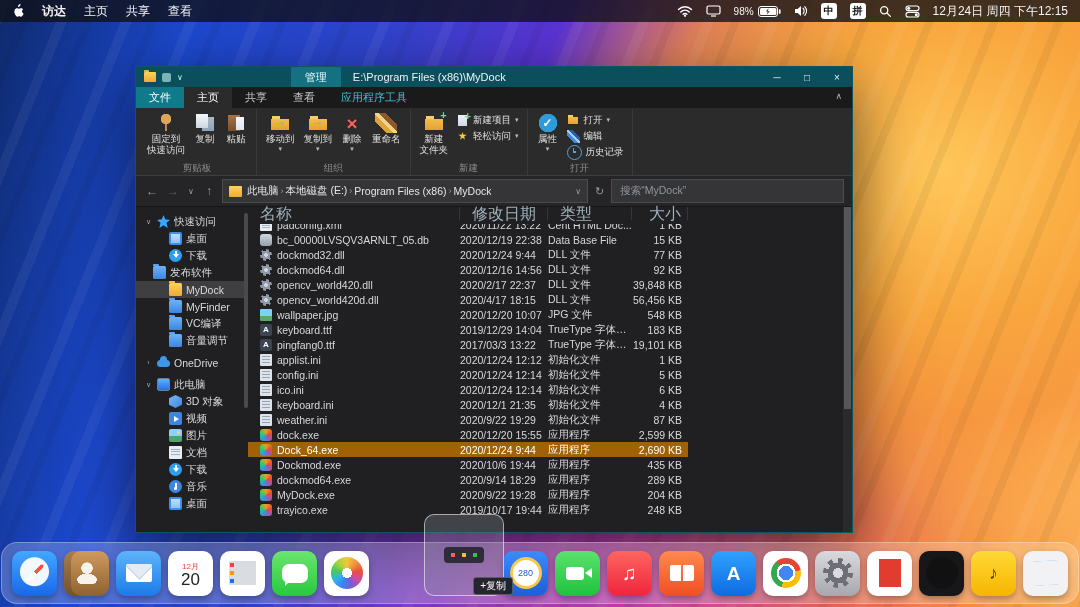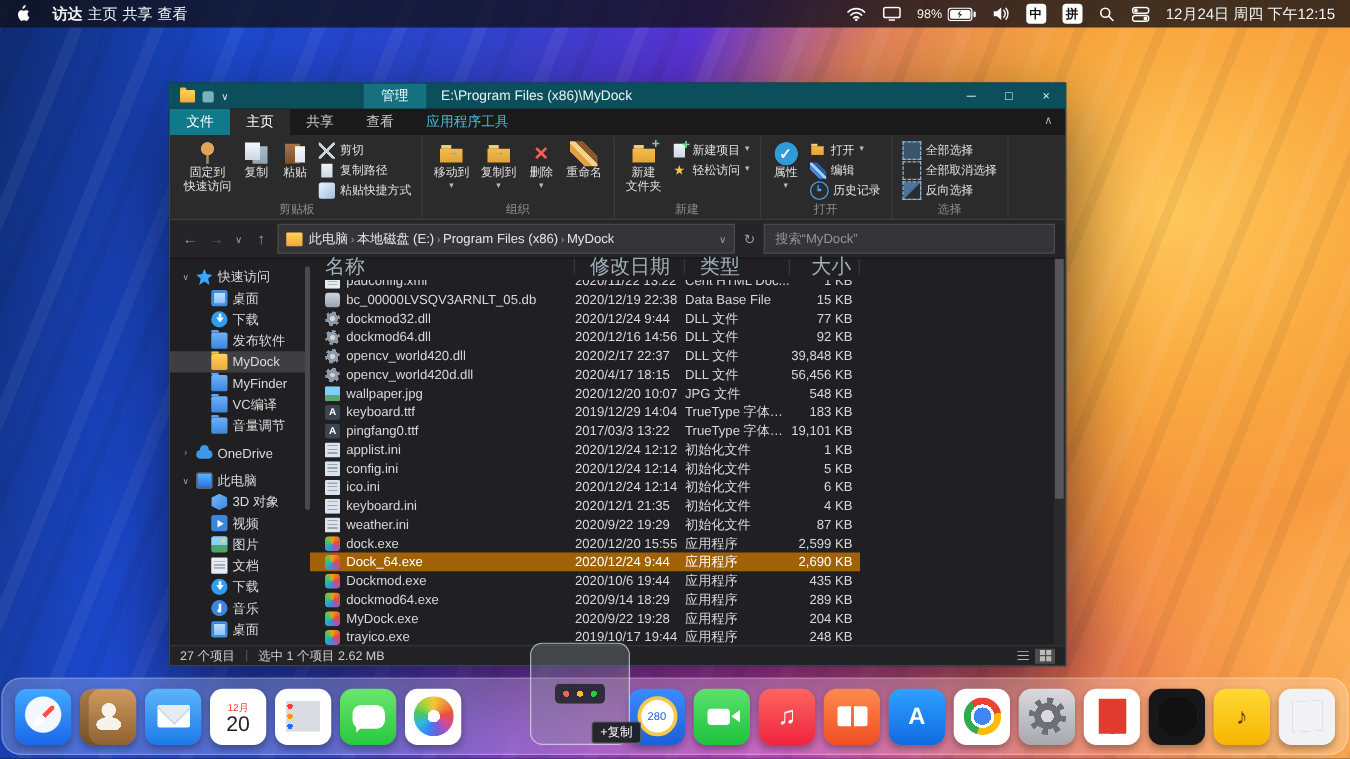--- a/index.html
+++ b/index.html
@@ -242,21 +242,21 @@
 
 <div class="wallpaper"></div>
 
 <div class="menubar">
   <div class="mb-left">
     <span style="display:flex">
       <svg width="12" height="14" viewBox="0 0 13 15">
           <path fill="#fff" d="M6.5 3.2c.8-.1 1.6-.6 2.1-1.2.4-.5.8-1.3.7-2-.7 0-1.6.5-2.1 1.1-.5.5-.9 1.3-.7 2.1zM10.8 7.9c0-1.5 1.2-2.2 1.3-2.3-.7-1-1.8-1.2-2.2-1.2-1 0-1.8.6-2.3.6-.5 0-1.2-.6-2-.6-1 0-2 .6-2.5 1.5-1.1 1.9-.3 4.7.8 6.2.5.8 1.1 1.6 1.9 1.6.8 0 1.1-.5 2-.5.9 0 1.2.5 2 .5.8 0 1.4-.8 1.9-1.5.6-.9.8-1.7.8-1.8 0 0-1.6-.6-1.7-2.5z"></path>
         </svg>
     </span>
-    <span style="display:flex;gap:4px">
+    <span style="display:flex;gap:18px">
         <span class="menu-item bold">访达</span>
         <span class="menu-item">主页</span>
         <span class="menu-item">共享</span>
         <span class="menu-item">查看</span>
       </span>
   </div>
   <div class="mb-right">
     <span style="display:flex">
       <svg width="16" height="12" viewBox="0 0 16 12">
           <path d="M1.5 4.6a9 9 0 0 1 13 0" fill="none" stroke="#fff" stroke-width="1.4" stroke-linecap="round"></path>
@@ -342,34 +342,20 @@
 快速访问</span>
           </div>
           <div class="rbtn-lg">
             <span class="ri ri-copy"></span>
             <span class="rlab">复制</span>
           </div>
           <div class="rbtn-lg">
             <span class="ri ri-paste"></span>
             <span class="rlab">粘贴</span>
           </div>
-          <div class="smallcol">
-            <div class="rbtn-sm">
-              <span class="ri ri-sm ri-cut"></span>
-              <span>剪切</span>
-            </div>
-            <div class="rbtn-sm">
-              <span class="ri ri-sm ri-path"></span>
-              <span>复制路径</span>
-            </div>
-            <div class="rbtn-sm">
-              <span class="ri ri-sm ri-shortcut"></span>
-              <span>粘贴快捷方式</span>
-            </div>
-          </div>
         </div>
         <div class="rg-label">剪贴板</div>
       </div>
       <div class="rgroup">
         <div class="rg-content">
           <div class="rbtn-lg">
             <span class="ri ri-move">
               <span class="rig g-blue">→</span>
             </span>
             <span class="rlab">移动到</span>
@@ -443,39 +429,20 @@
               <span class="ri ri-sm ri-edit"></span>
               <span>编辑</span>
             </div>
             <div class="rbtn-sm">
               <span class="ri ri-sm ri-history"></span>
               <span>历史记录</span>
             </div>
           </div>
         </div>
         <div class="rg-label">打开</div>
-      </div>
-      <div class="rgroup">
-        <div class="rg-content">
-          <div class="smallcol">
-            <div class="rbtn-sm">
-              <span class="ri ri-sm ri-selall"></span>
-              <span>全部选择</span>
-            </div>
-            <div class="rbtn-sm">
-              <span class="ri ri-sm ri-selnone"></span>
-              <span>全部取消选择</span>
-            </div>
-            <div class="rbtn-sm">
-              <span class="ri ri-sm ri-selinv"></span>
-              <span>反向选择</span>
-            </div>
-          </div>
-        </div>
-        <div class="rg-label">选择</div>
       </div>
     </div>
 
   <div class="addrbar">
     <span class="navbtn">←</span>
     <span class="navbtn" style="color:#5f5f5f">→</span>
     <span class="navbtn small">∨</span>
     <span class="navbtn">↑</span>
     <div class="addr-field">
       <span class="addr-folder"></span>
@@ -507,21 +474,21 @@
           <div class="srow" style="padding-left: 20px;">
             <span class="schev"></span>
             <span class="si si-desktop"></span>
             <span class="slab">桌面</span>
           </div>
           <div class="srow" style="padding-left: 20px;">
             <span class="schev"></span>
             <span class="si si-downloads"></span>
             <span class="slab">下载</span>
           </div>
-          <div class="srow" style="padding-left: 20px;">
+          <div class="srow" style="padding-left: 4px;">
             <span class="schev"></span>
             <span class="si si-folder"></span>
             <span class="slab">发布软件</span>
           </div>
           <div class="srow ssel" style="padding-left: 20px;">
             <span class="schev"></span>
             <span class="si si-folder-yellow"></span>
             <span class="slab">MyDock</span>
           </div>
           <div class="srow" style="padding-left: 20px;">
@@ -779,33 +746,20 @@
             <span class="fcell ftype">应用程序</span>
             <span class="fcell fsize">248 KB</span>
           </div>
         </div>
     </div>
     <div class="vscroll">
       <div class="vthumb"></div>
     </div>
   </div>
 
-  <div class="statusbar">
-    <span>27 个项目</span>
-    <span class="status-div">|</span>
-    <span>选中 1 个项目 2.62 MB</span>
-    <span class="status-views">
-      <span class="view-btn">
-          <span class="vb-lines"></span>
-        </span>
-      <span class="view-btn active">
-          <span class="vb-grid"></span>
-        </span>
-    </span>
-  </div>
 </div>
 
 <div class="drag-ghost">
   <span class="ghost-tile"></span>
   <span class="ghost-label">+复制</span>
 </div>
 
 <div class="dock">
     <div class="dicon di-safari">
       <span class="inner"></span>

